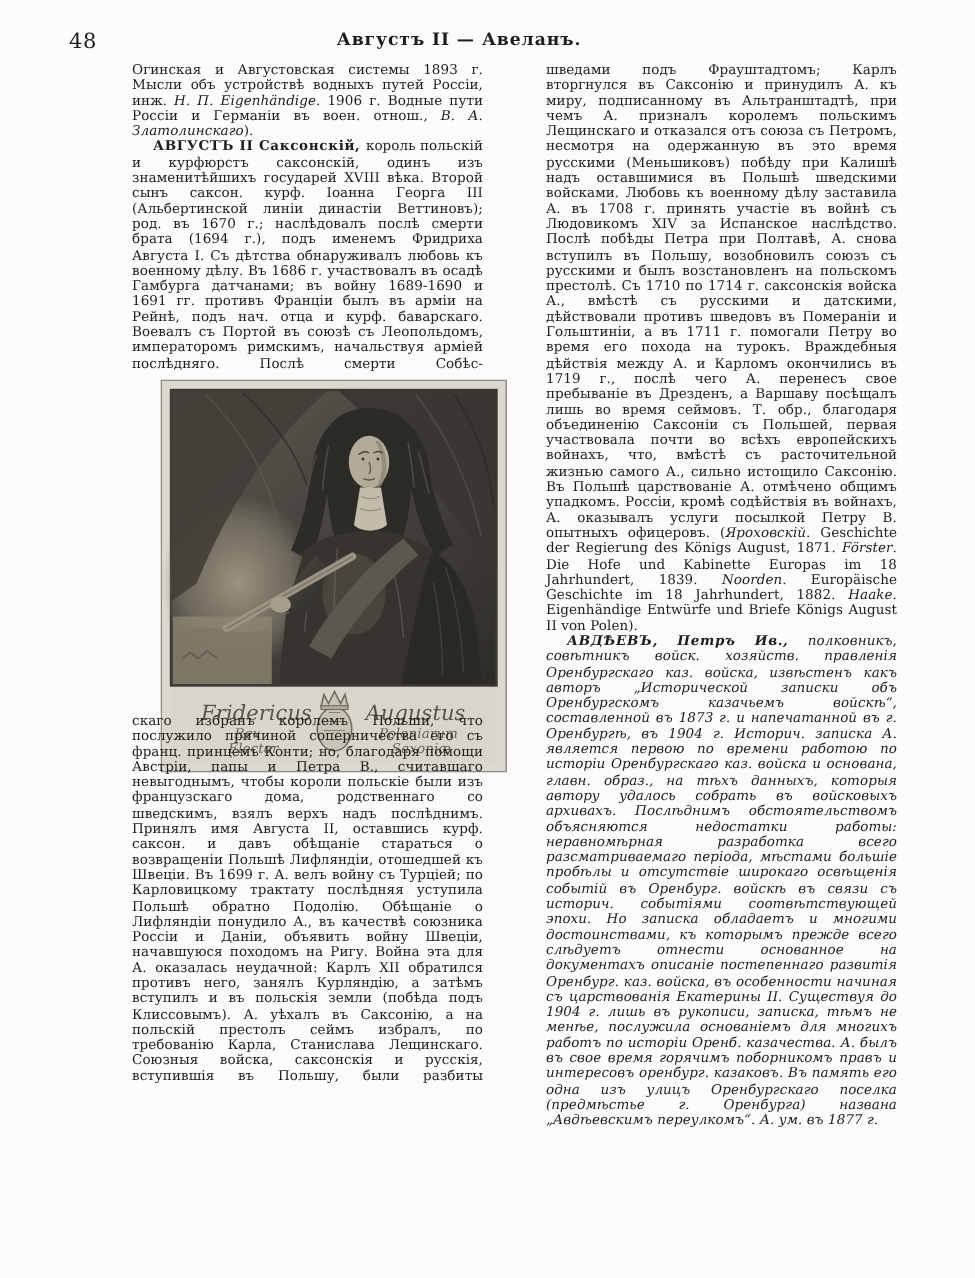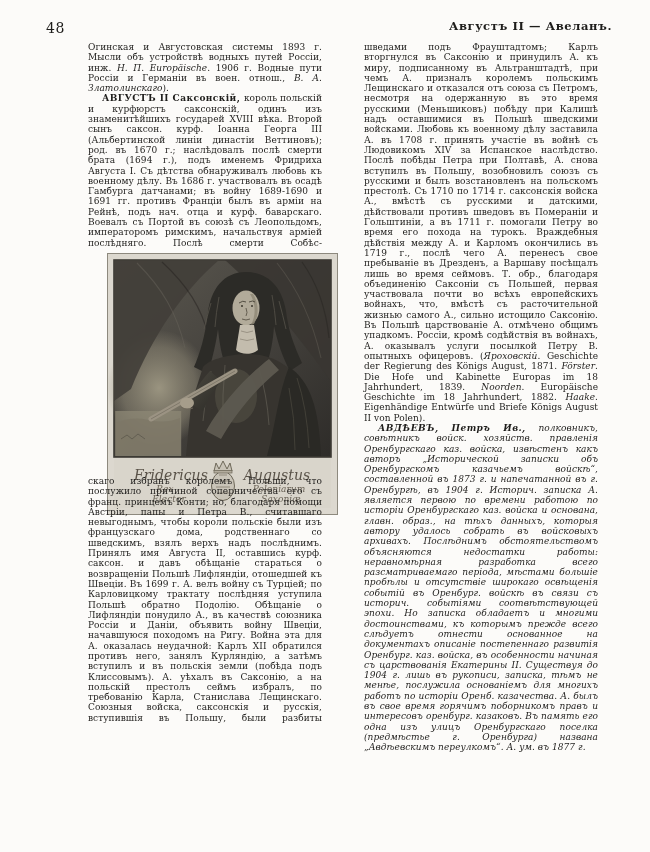--- a/index.html
+++ b/index.html
@@ -8,21 +8,21 @@
     background:#fcfbf9;color:#1e1d1b;
     font-family:"DejaVu Serif","Liberation Serif",serif;
     overflow:hidden;
   }
   .pagenum{
     position:absolute;left:46px;top:20px;
     font-size:14px;letter-spacing:0.5px;
   }
   .running-title{
     position:absolute;left:0;top:19px;width:612px;
-    text-align:right;font-weight:bold;font-size:11.5px;letter-spacing:0.6px;
+    text-align:center;font-weight:bold;font-size:11.5px;letter-spacing:0.6px;
   }
   .col{
     position:absolute;top:42px;width:234px;
     font-size:9px;line-height:10.3px;text-align:justify;
     letter-spacing:0.05px;
   }
   .col-left{left:88px;}
   .col-right{left:332px;margin-left:32px;}
   .col p{margin:0;}
   .indent{text-indent:14px;}
@@ -36,21 +36,21 @@
   figure.portrait svg{display:block;}
   .cap-script{font-family:"DejaVu Serif","Liberation Serif",serif;font-style:italic;}
 </style>
 </head>
 <body>
 
 <span class="pagenum">48</span>
 <div class="running-title">Августъ II — Авеланъ.</div>
 
 <div class="col col-left">
-  <p><span>Огинская и Августовская системы 1893 г. Мысли объ устройствѣ водныхъ путей Россіи, инж. </span><span class="seg-i">Н. П. Europäische</span><span>. 1906 г. Водные пути Россіи и Германіи въ воен. отнош., </span><span class="seg-i">В. А. Златолинскаго</span><span>).</span></p>
+  <p><span>Огинская и Августовская системы 1893 г. Мысли объ устройствѣ водныхъ путей Россіи, инж. </span><span class="seg-i">Н. П. Eigenhändige</span><span>. 1906 г. Водные пути Россіи и Германіи въ воен. отнош., </span><span class="seg-i">В. А. Златолинскаго</span><span>).</span></p>
   <p class="indent mt-entry cont-last"><span class="seg-b">АВГУСТЪ II Саксонскій, </span><span>король польскій и курфюрстъ саксонскій, одинъ изъ знаменитѣйшихъ государей XVIII вѣка. Второй сынъ саксон. курф. Іоанна Георга III (Альбертинской линіи династіи Веттиновъ); род. въ 1670 г.; наслѣдовалъ послѣ смерти брата (1694 г.), подъ именемъ Фридриха Августа I. Съ дѣтства обнаруживалъ любовь къ военному дѣлу. Въ 1686 г. участвовалъ въ осадѣ Гамбурга датчанами; въ войну 1689-1690 и 1691 гг. противъ Франціи былъ въ арміи на Рейнѣ, подъ нач. отца и курф. баварскаго. Воевалъ съ Портой въ союзѣ съ Леопольдомъ, императоромъ римскимъ, начальствуя арміей послѣдняго. Послѣ смерти Собѣс-</span></p>
 
   <figure class="portrait">
     <svg width="231" height="262" viewBox="0 0 231 262" xmlns="http://www.w3.org/2000/svg">
       <defs>
         <linearGradient id="bgGrad" x1="0" y1="0" x2="1" y2="1">
           <stop offset="0" stop-color="#5c5950"></stop>
           <stop offset="0.45" stop-color="#484540"></stop>
           <stop offset="1" stop-color="#2e2c29"></stop>
         </linearGradient>

